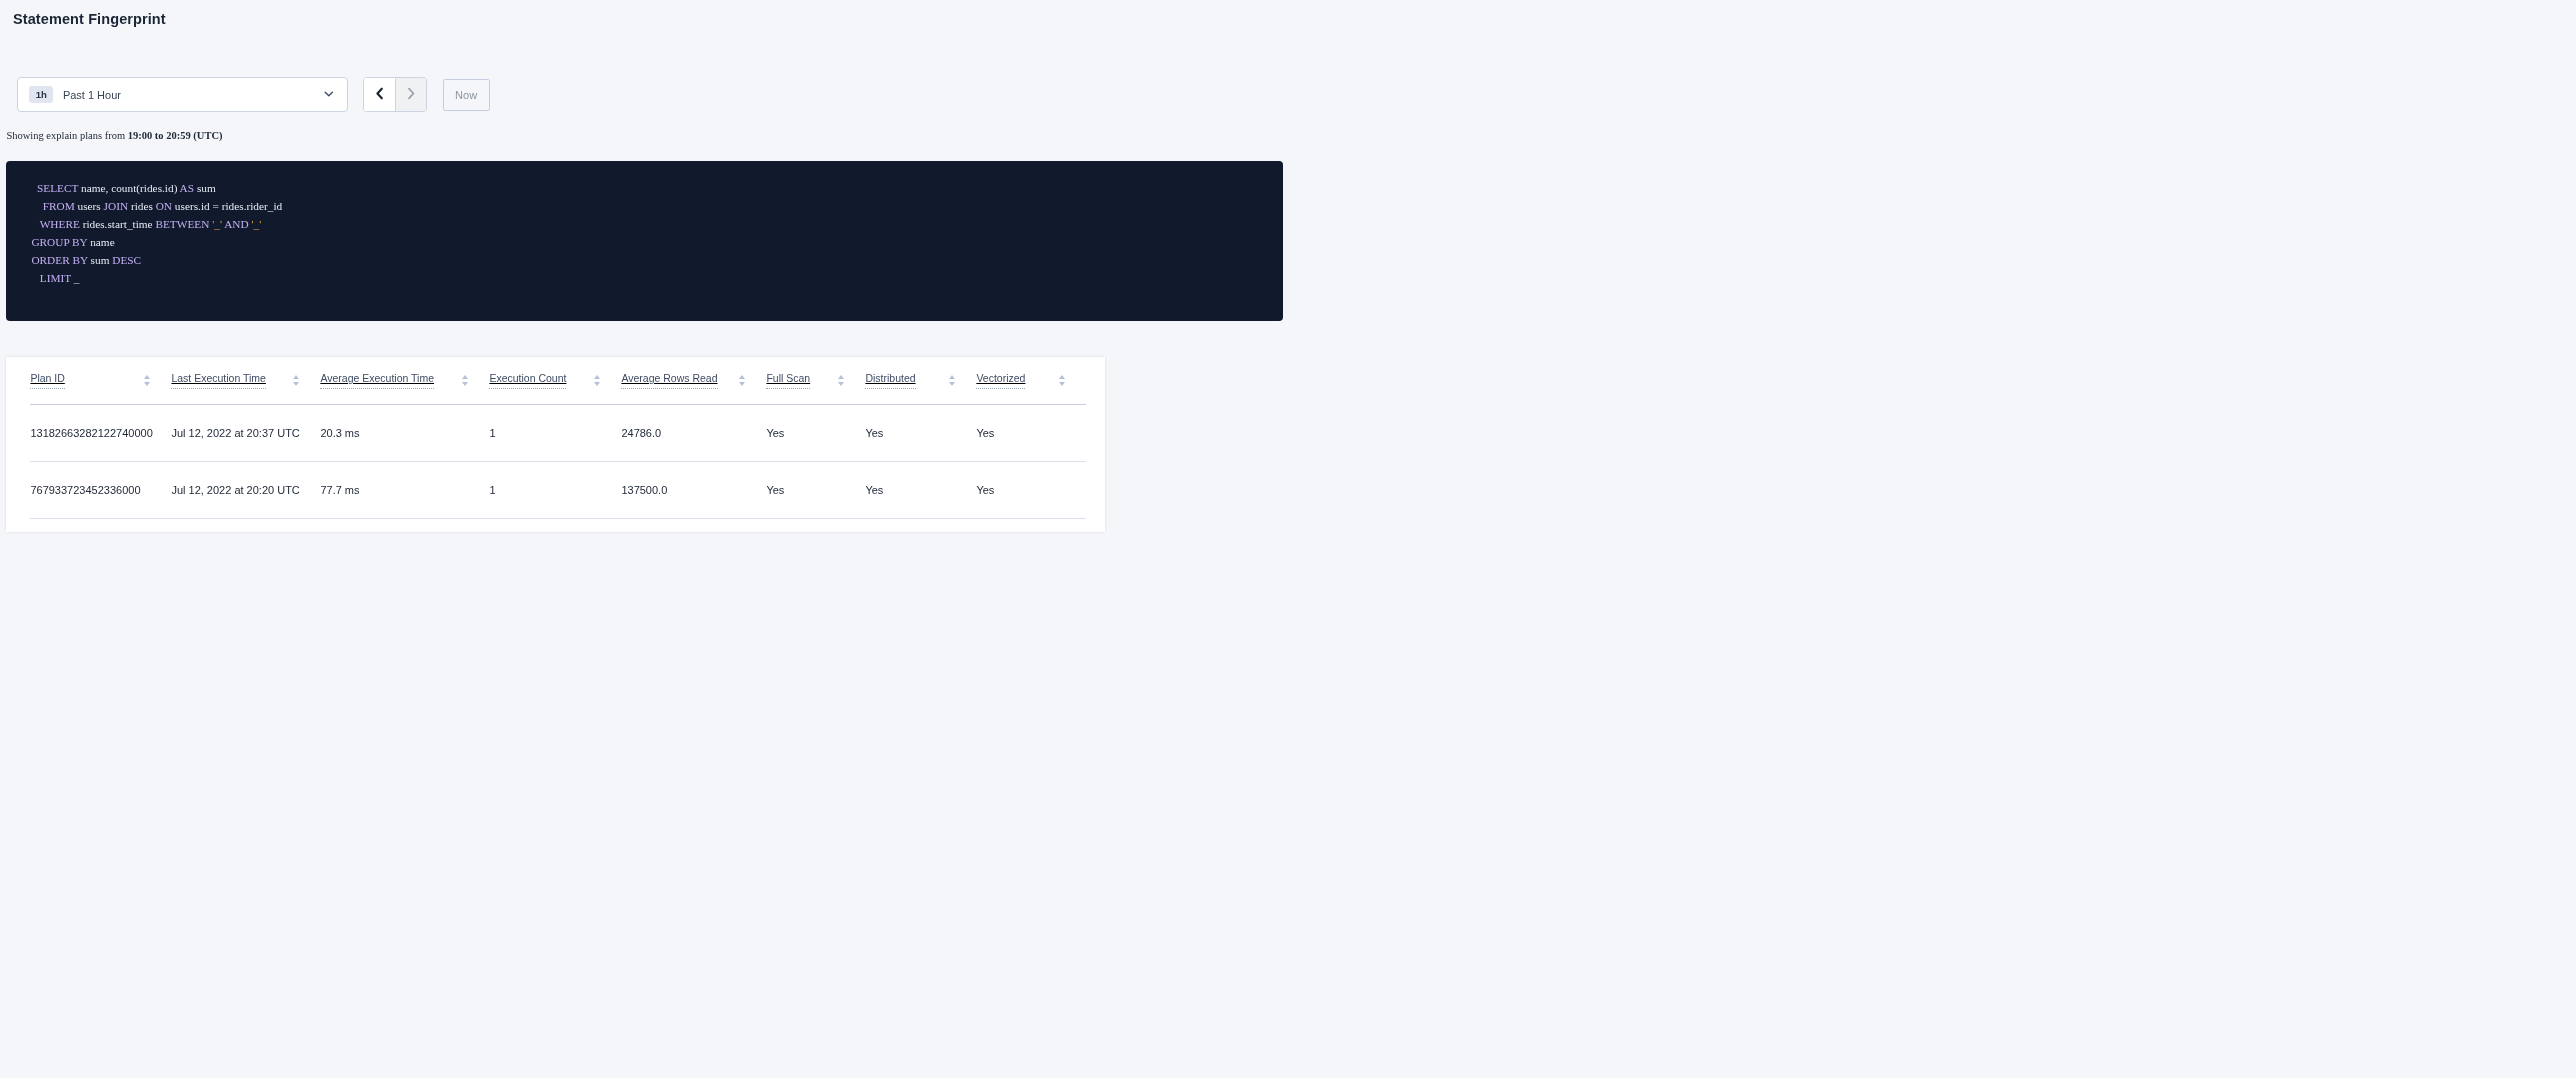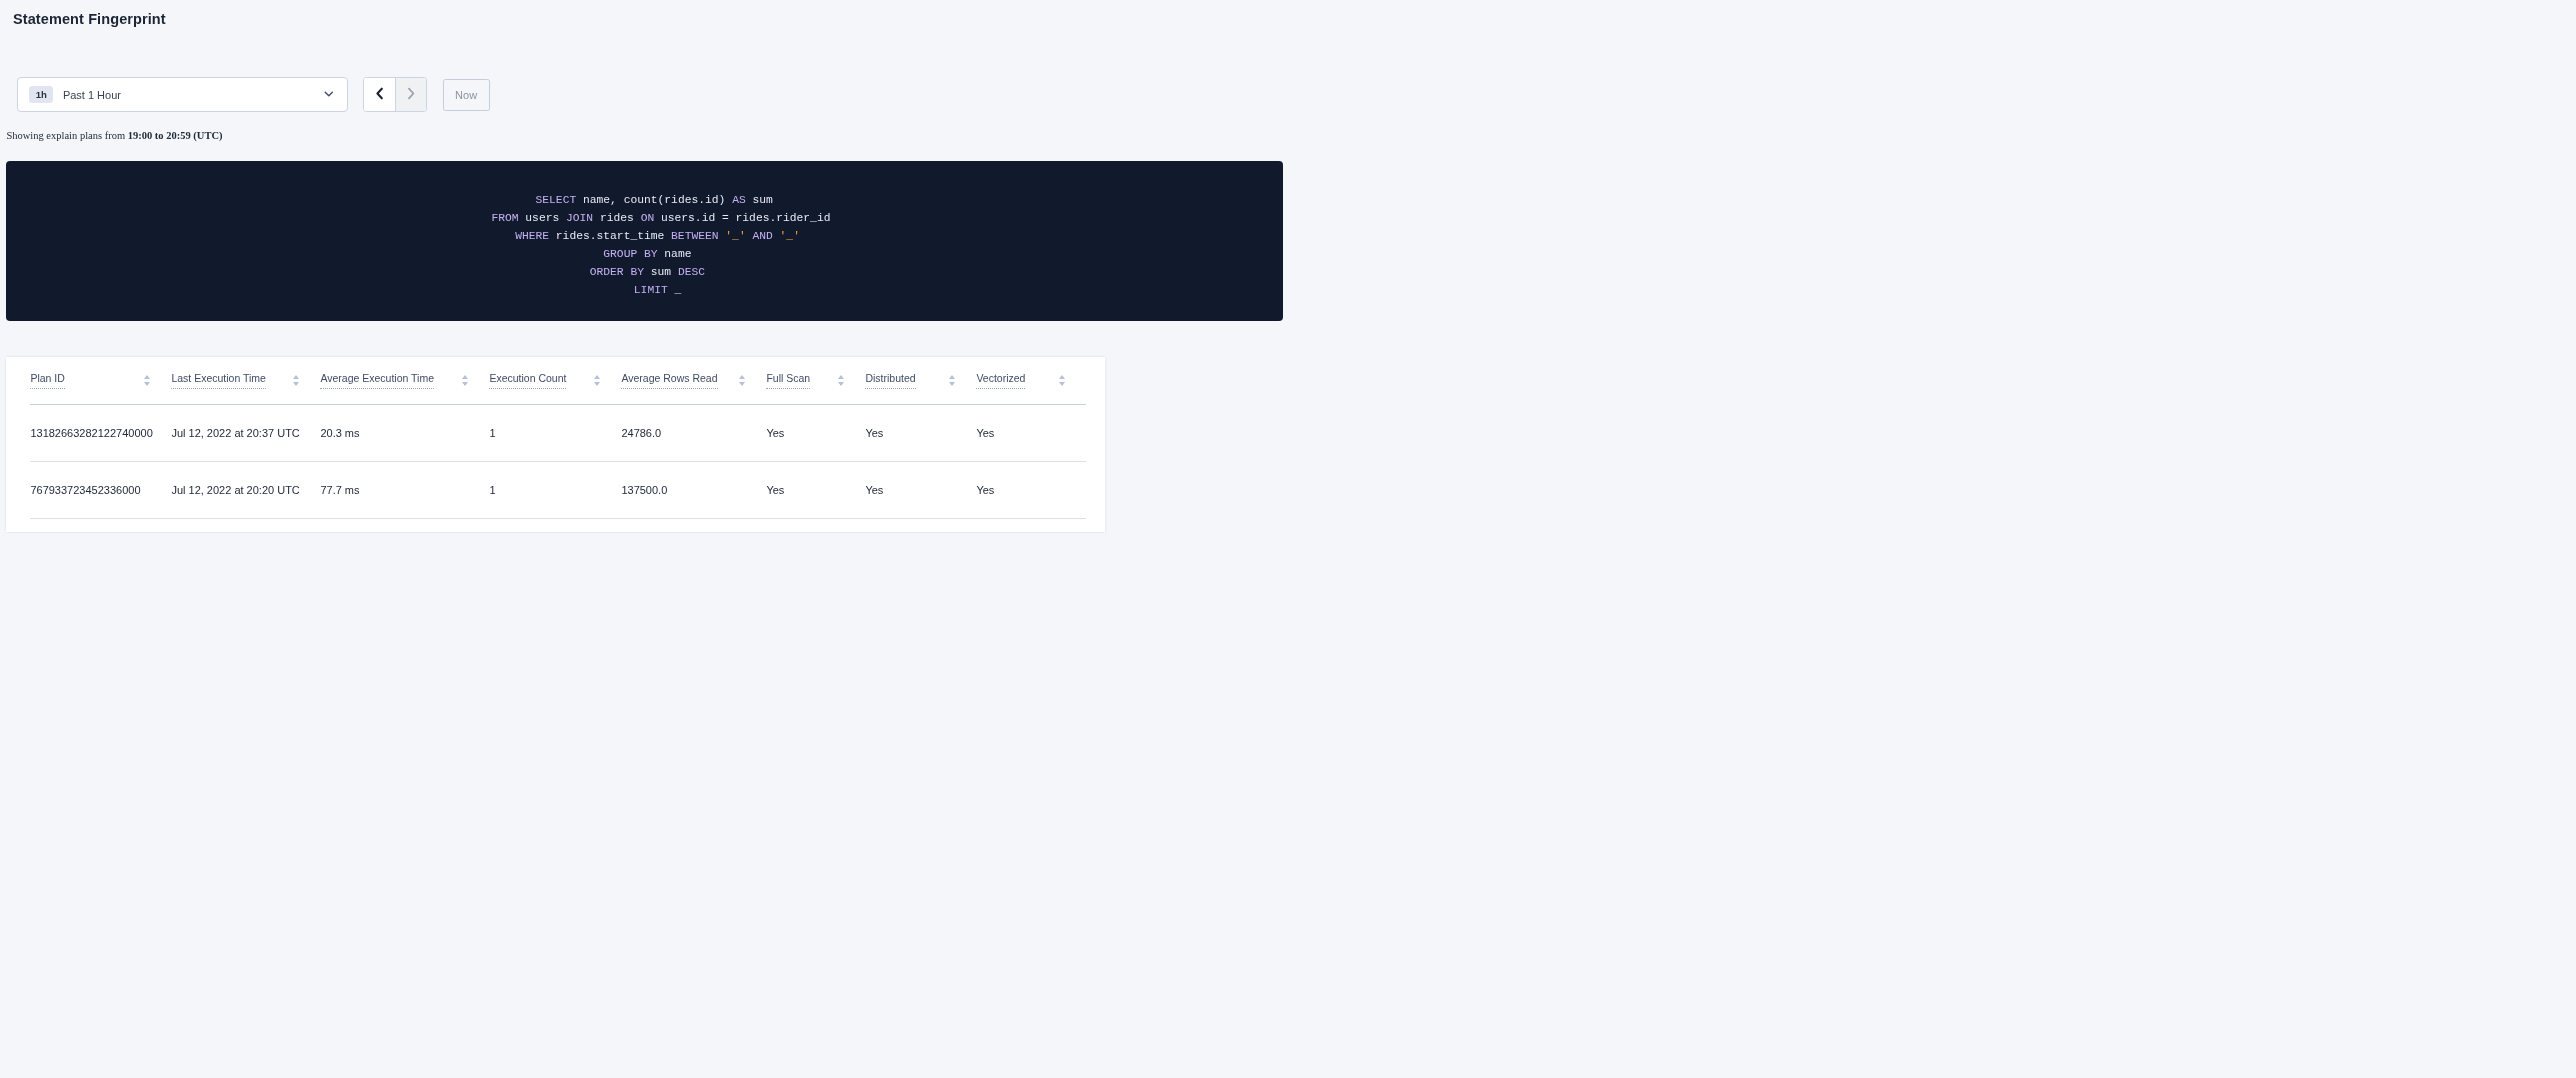--- a/index.html
+++ b/index.html
@@ -37,33 +37,33 @@
     border:0.8px solid #c3cce0;border-radius:2.4px;color:#8b93a2;font-size:11px;
     cursor:pointer;font-family:inherit;}
 
   
   .status{position:absolute;left:6.4px;top:129px;margin:0;font-size:10.5px;color:#222b3a;line-height:13px;font-family:Liberation Serif, serif;}
   .status strong{font-weight:700;}
 
   
   .sqlbox{position:absolute;left:6.4px;top:161px;width:1277px;height:160px;box-sizing:border-box;
     background:#111a2c;border-radius:4px;padding:13.7px 16px 0 21px;}
-  .sqlbox pre{margin:16px;font-family:Liberation Mono, monospace;font-size:11.3px;
-    line-height:18px;color:#e7eaf6;text-align:center;}
+  .sqlbox pre{margin:4px;font-family:Liberation Serif, serif;font-size:11.3px;
+    line-height:18px;color:#e7eaf6;}
   .tok-kw{color:#c4b0f3;}
   .tok-id{color:#e7eaf6;}
   .tok-str{color:#efa23d;}
   .tok-ph{color:#d9dee9;}
 
   
   .card{position:absolute;left:6.4px;top:357px;width:1099px;height:175px;background:#ffffff;
     box-shadow:0 0 2.4px rgba(60,70,100,.15);}
   .card table{border-collapse:collapse;table-layout:fixed;margin-left:24px;width:1055px;}
   .card th{height:47px;text-align:right;vertical-align:middle;font-weight:400;
-    border-bottom:0.8px solid #c9cfdb;padding:0;}
+    border-bottom:0.8px solid #c9cfdb;padding:0;text-decoration:underline;}
   .th-inner{display:flex;align-items:center;justify-content:space-between;padding-right:21px;}
   .th-label{font-size:10.5px;color:#3f4b64;border-bottom:1.6px dotted #9aa5bc;padding-bottom:4px;
     white-space:nowrap;}
   .sort{display:inline-flex;flex-direction:column;gap:2.4px;flex:0 0 auto;cursor:pointer;}
   .sort i{display:block;width:0;height:0;border-left:3.6px solid transparent;
     border-right:3.6px solid transparent;}
   .sort .up{border-bottom:4.4px solid #b7c0d6;}
   .sort .down{border-top:4.4px solid #b7c0d6;}
   .card td{height:56px;vertical-align:middle;font-size:11px;color:#232b3a;
     border-bottom:0.8px solid #dcdfea;padding:0;white-space:nowrap;margin-top:29px;}

